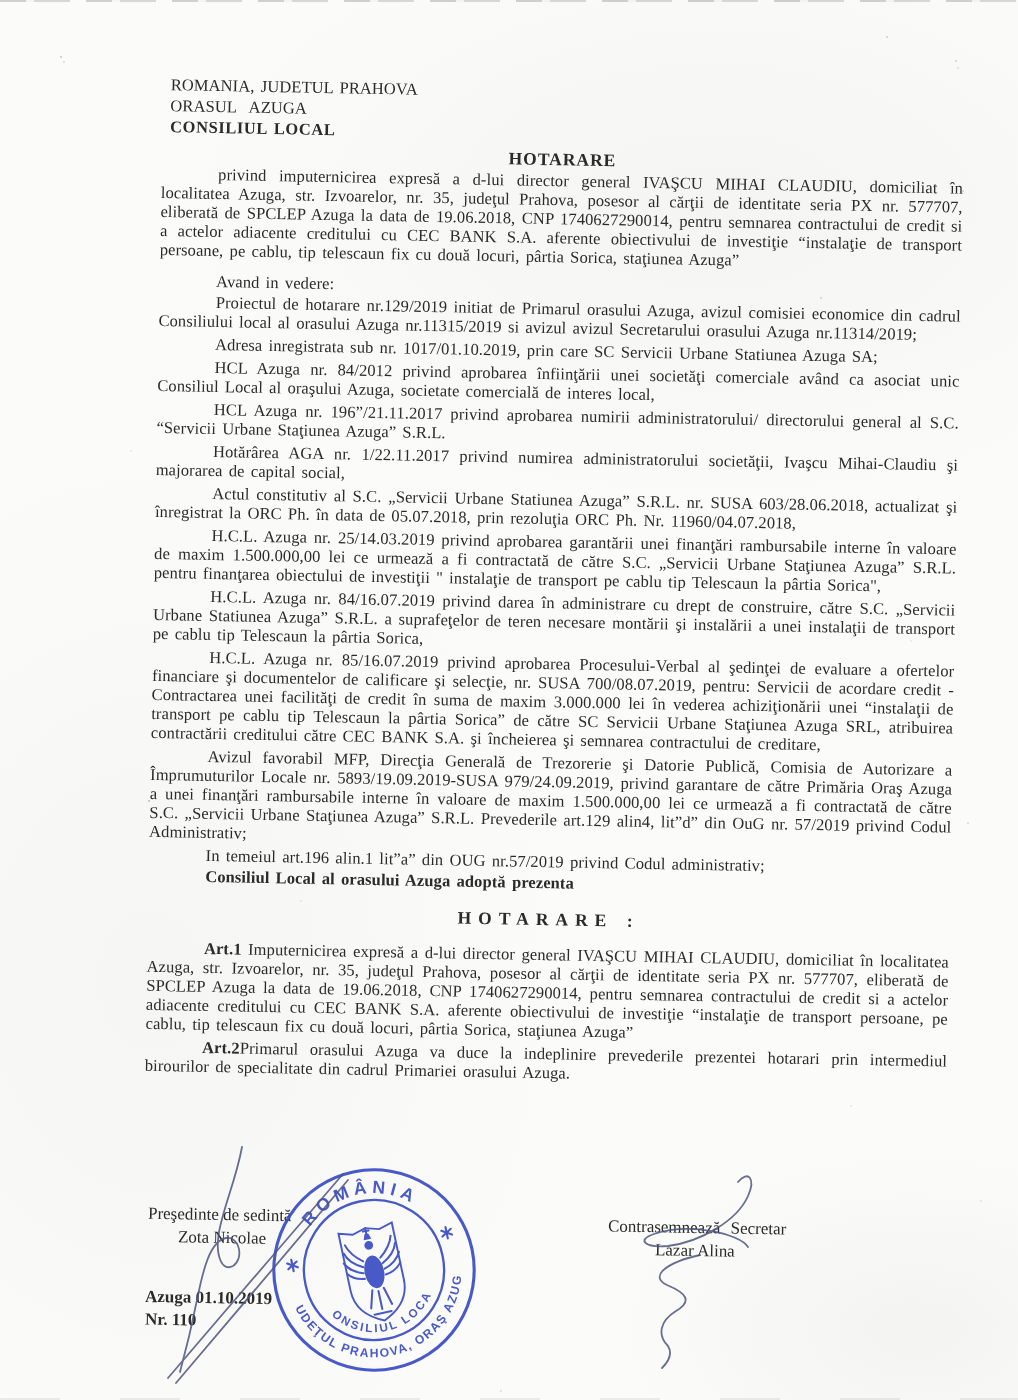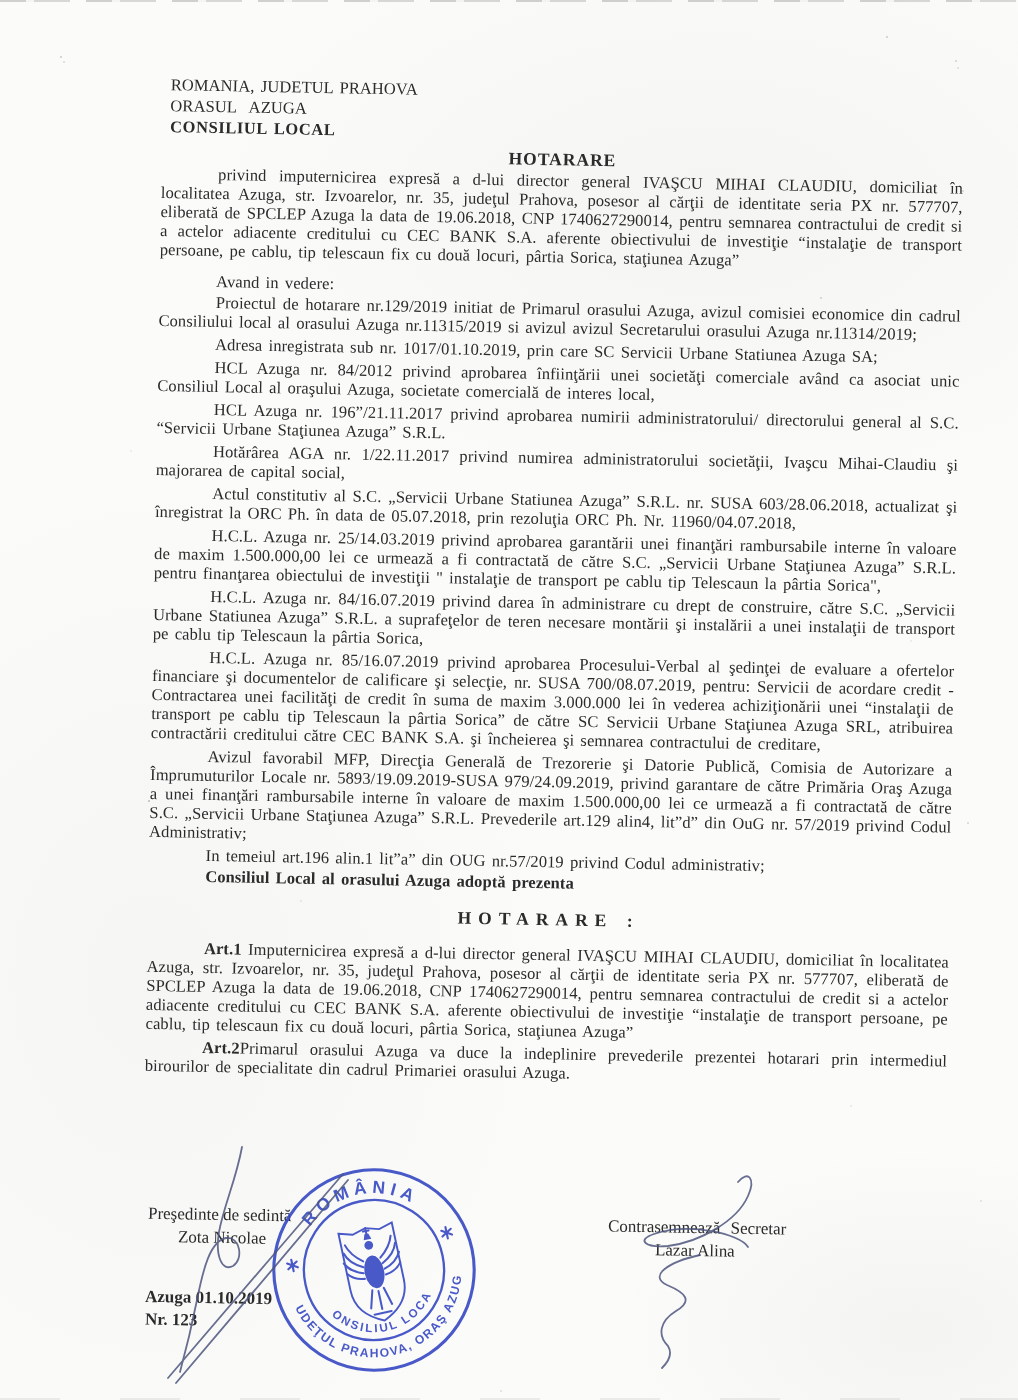--- a/index.html
+++ b/index.html
@@ -94,21 +94,21 @@
 
     <p class="art"><span class="lbl">Art.1</span><span> Imputernicirea expresă a d-lui director general IVAŞCU MIHAI CLAUDIU, domiciliat în localitatea Azuga, str. Izvoarelor, nr. 35, judeţul Prahova, posesor al cărţii de identitate seria PX nr. 577707, eliberată de SPCLEP Azuga la data de 19.06.2018, CNP 1740627290014, pentru semnarea contractului de credit si a actelor adiacente creditului cu CEC BANK S.A. aferente obiectivului de investiţie “instalaţie de transport persoane, pe cablu, tip telescaun fix cu două locuri, pârtia Sorica, staţiunea Azuga”</span></p>
     <p class="art"><span class="lbl">Art.2</span><span>Primarul orasului Azuga va duce la indeplinire prevederile prezentei hotarari prin intermediul birourilor de specialitate din cadrul Primariei orasului Azuga.</span></p>
   </div>
 
   <div class="flabel f-left-role">Preşedinte de sedintă</div>
   <div class="flabel f-left-name">Zota Nicolae</div>
   <div class="flabel f-right-role">Contrasemnează Secretar</div>
   <div class="flabel f-right-name">Lazar Alina</div>
   <div class="flabel f-date">Azuga 01.10.2019</div>
-  <div class="flabel f-num">Nr. 123</div>
+  <div class="flabel f-num">Nr. 110</div>
 
   <svg class="stamp" viewBox="0 0 220 220">
     <g fill="none" stroke-linecap="round" stroke="#3a4cc5">
       <circle cx="110" cy="110" r="103" stroke-width="3.2"></circle>
       <circle cx="110" cy="110" r="72" stroke-width="2.4"></circle>
 
       <path d="M 82 66 L 96 70 L 110 66 L 124 70 L 138 66 L 138 126 Q 138 151 110 163 Q 82 151 82 126 Z" stroke-width="2"></path>
 
       <g stroke-width="2.1">
         <path d="M101 99 C92 92 88 86 86 79"></path>

